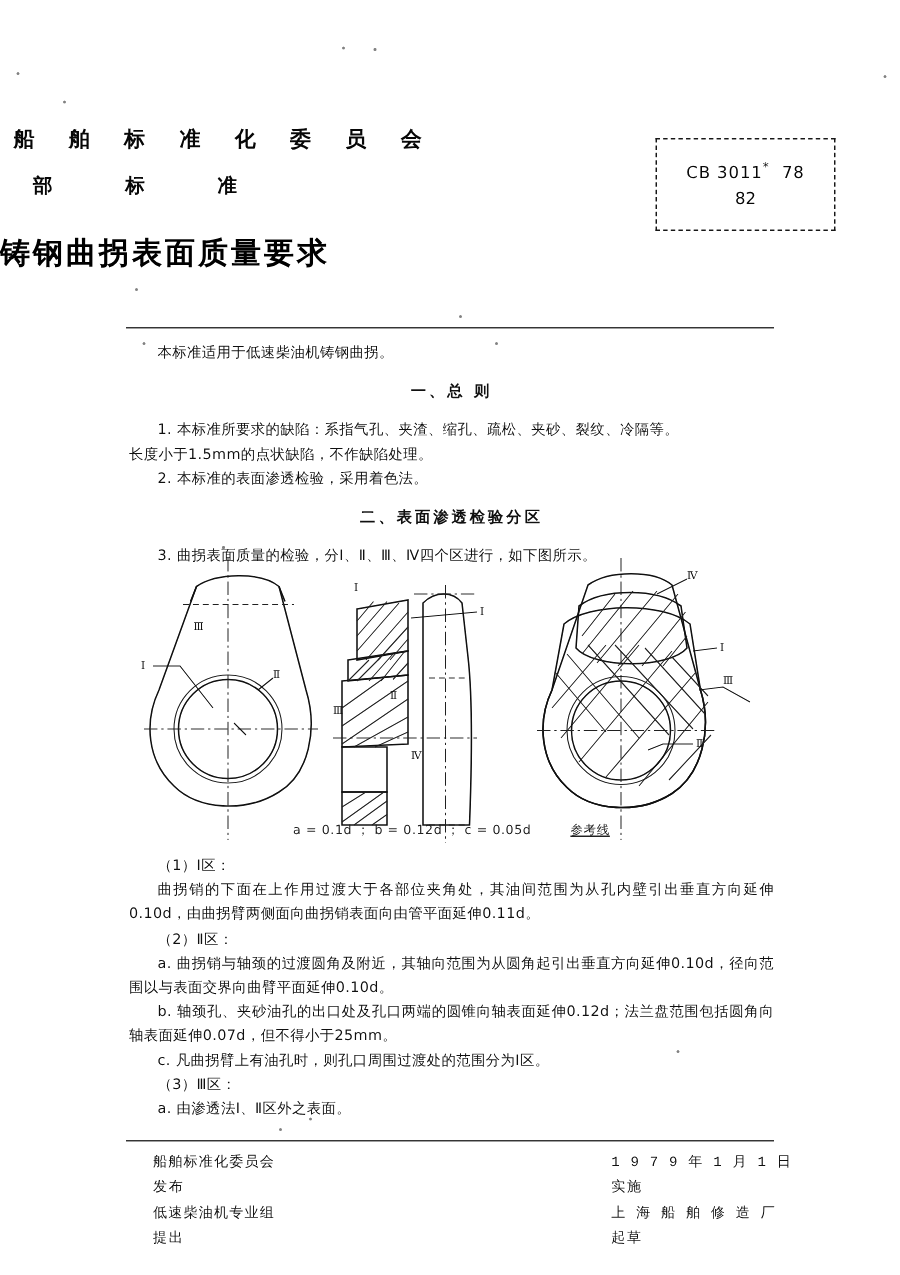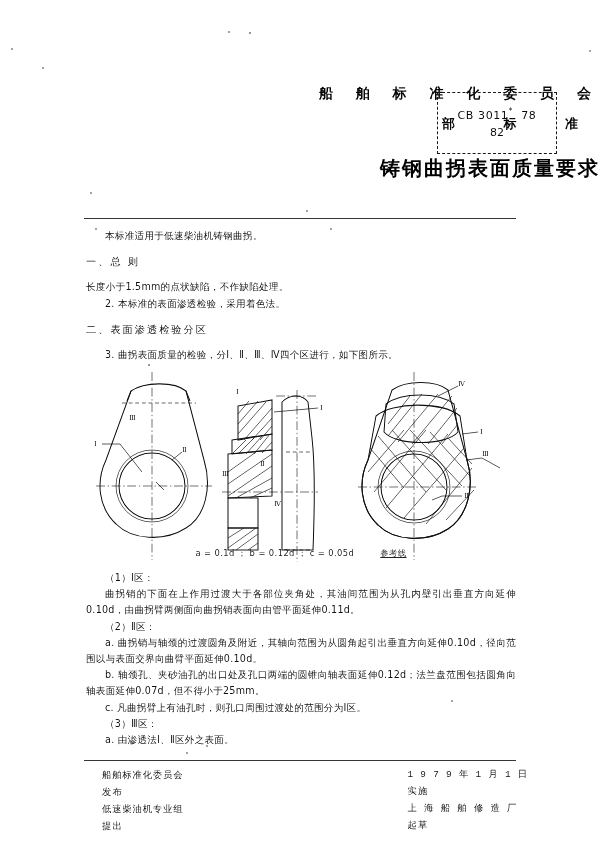--- a/index.html
+++ b/index.html
@@ -11,21 +11,21 @@
     -webkit-font-smoothing:none;
   }
   
   #page{
     position:absolute;inset:0;background:#fefefe;
     filter:contrast(1.12) saturate(0);
   }
   .noise{position:absolute;background:#1a1a1a;border-radius:50%;opacity:.55;}
 
   
-  .masthead{position:absolute;left:0;right:0;top:86px;text-align:right;}
+  .masthead{position:absolute;left:0;right:0;top:86px;text-align:left;}
   .org{
     font-size:14px;letter-spacing:9px;font-weight:700;
     text-indent:9px;line-height:1.1;color:#141414;
   }
   .sub{
     margin-top:14px;font-size:13px;letter-spacing:22px;font-weight:700;
     text-indent:22px;color:#141414;
   }
   .doc-title{
     margin-top:22px;font-size:20px;letter-spacing:2px;font-weight:700;
@@ -55,21 +55,21 @@
 
   
   .body{
     position:absolute;left:86px;top:228px;width:430px;
     font-size:9.6px;line-height:16.2px;color:#1c1c1c;letter-spacing:.25px;
     text-align:justify;
   }
   .body p{margin:0;}
   .p-ind{text-indent:19px;}
   .sec-head{
-    font-weight:400;letter-spacing:2px;
+    text-align:center;font-weight:700;letter-spacing:2px;
     margin:10px 0 9px 0;font-size:10.2px;
   }
 
   
   .figwrap{position:absolute;left:86px;top:368px;width:430px;height:200px;}
   .figcap{
     position:absolute;left:86px;top:548px;width:430px;
     text-align:center;font-size:8.4px;color:#2a2a2a;letter-spacing:.4px;
   }
   .figcap .note{margin-left:26px;text-decoration:underline;}
@@ -123,20 +123,21 @@
       <span>CB 3011</span><sup>*</sup>&nbsp;&nbsp;<span>78</span>
     </div>
     <div class="line2">82</div>
   </div>
 
   <div class="rule-top"></div>
 
   <div class="body">
     <p class="p-ind">本标准适用于低速柴油机铸钢曲拐。</p>
     <div class="sec-head">一、总     则</div>
+    <p class="p-ind">1. 本标准所要求的缺陷：系指气孔、夹渣、缩孔、疏松、夹砂、裂纹、冷隔等。</p>
     <p>长度小于1.5mm的点状缺陷，不作缺陷处理。</p>
     <p class="p-ind">2. 本标准的表面渗透检验，采用着色法。</p>
     <div class="sec-head">二、表面渗透检验分区</div>
     <p class="p-ind">3. 曲拐表面质量的检验，分Ⅰ、Ⅱ、Ⅲ、Ⅳ四个区进行，如下图所示。</p>
   </div>
 
   <div class="figwrap">
     <svg width="430" height="200" viewBox="0 0 430 200">
 
       <g>

